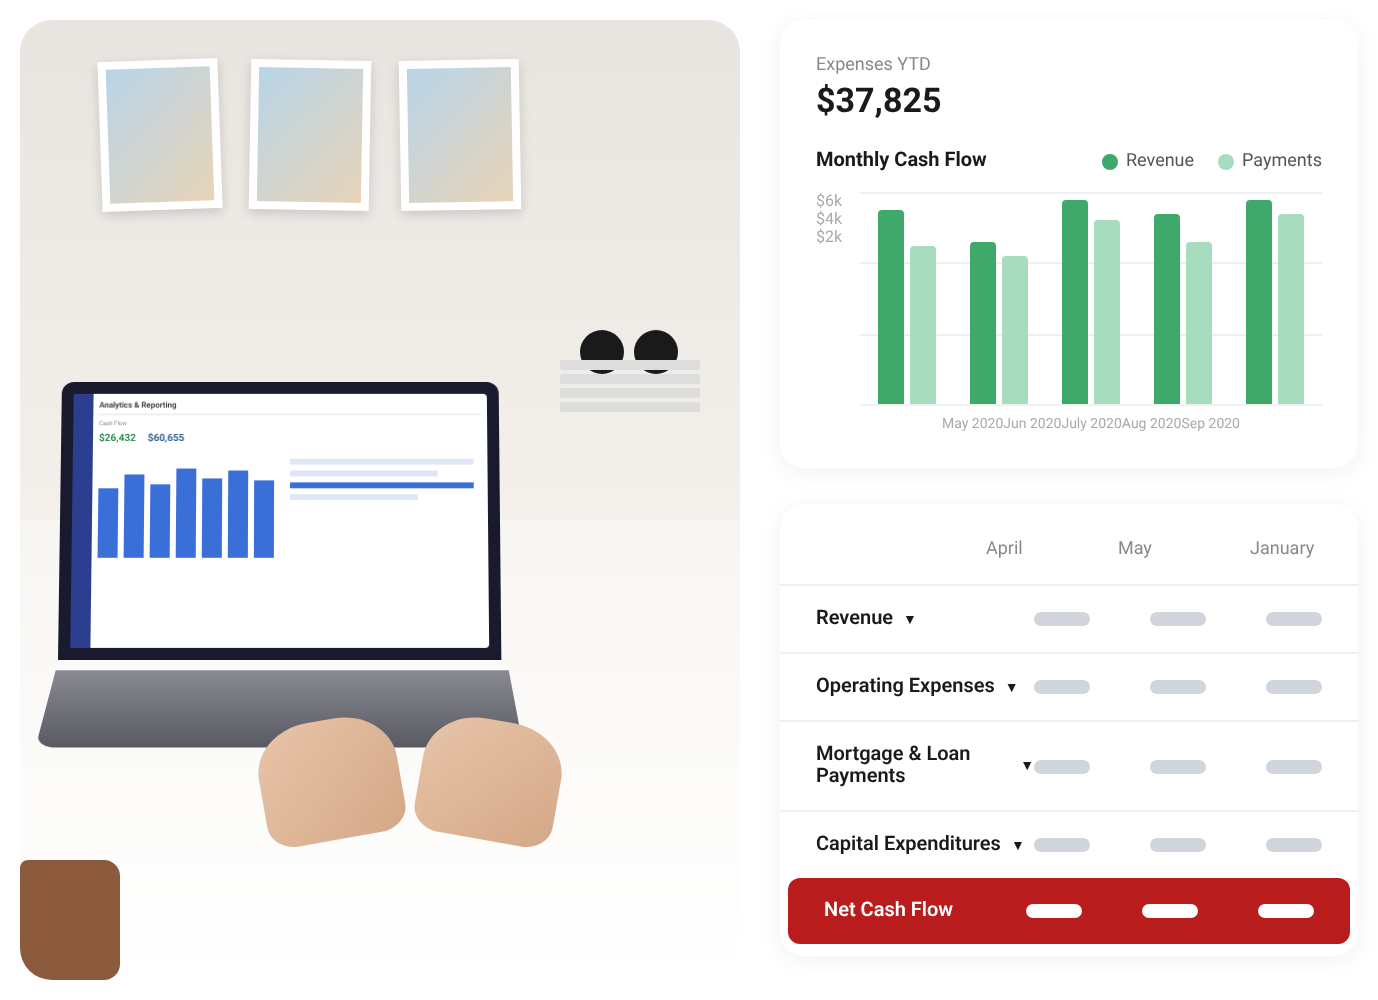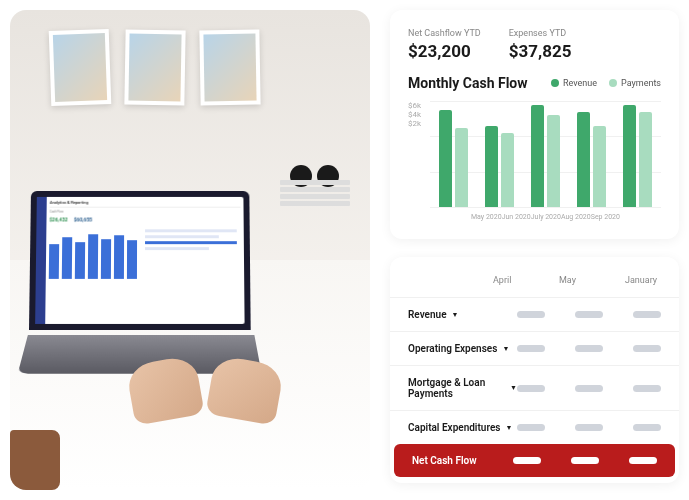--- a/index.html
+++ b/index.html
@@ -31,21 +31,21 @@
 .mags{position:absolute;top:170px;right:20px;width:70px;height:30px}
 .mag{height:5px;background:#ddd;margin-bottom:2px;border-radius:1px}
 .hp{position:absolute;top:155px;right:30px;width:50px;height:25px;display:flex;gap:5px}
 .cup{width:22px;height:22px;background:#1a1a1a;border-radius:50%}
 .right{flex:1;display:flex;flex-direction:column;gap:18px}
 .card{background:#fff;border-radius:12px;padding:18px;box-shadow:0 2px 12px rgba(0,0,0,0.06)}
 .stats{display:flex;gap:28px;margin-bottom:14px}
 .stat-label{font-size:9px;color:#888;margin-bottom:3px}
 .stat-value{font-size:17px;font-weight:700;color:#1a1a1a}
 .chart-header{display:flex;justify-content:space-between;align-items:center;margin-bottom:10px}
-.chart-title{font-size:14px;font-weight:700;color:#1a1a1a}
+.chart-title{font-size:10px;font-weight:700;color:#1a1a1a}
 .legend{display:flex;gap:12px;font-size:9px;color:#555}
 .legend-item{display:flex;align-items:center;gap:4px}
 .dot{width:8px;height:8px;border-radius:50%}
 .chart{position:relative;height:120px;padding-left:22px}
 .ylabels{position:absolute;left:0;top:0;bottom:14px;display:flex;flex-direction:column;font-size:8px;color:#aaa}
 .grid{position:absolute;left:22px;right:0;top:0;bottom:14px}
 .gridline{position:absolute;left:0;right:0;border-top:1px solid #f0f0f0}
 .bars{position:absolute;left:22px;right:0;bottom:14px;top:0;display:flex;justify-content:space-around;align-items:flex-end}
 .bar-group{display:flex;gap:3px;align-items:flex-end;height:100%}
 .bar{width:13px;border-radius:2px 2px 0 0}
@@ -126,24 +126,20 @@
     <div class="hand l"></div>
     <div class="hand r"></div>
   </div>
   <div class="notebook"></div>
 </div>
 
 <div class="right">
   <div class="card">
     <div class="stats" id="stats">
         <div>
-          <div class="stat-label">Net Cashflow YTD</div>
-          <div class="stat-value">$23,200</div>
-        </div>
-        <div>
           <div class="stat-label">Expenses YTD</div>
           <div class="stat-value">$37,825</div>
         </div>
       </div>
     <div class="chart-header">
       <div class="chart-title">Monthly Cash Flow</div>
       <div class="legend" id="legend">
           <div class="legend-item">
             <span class="dot" style="background:#3fa86b"></span>
             <span>Revenue</span>

